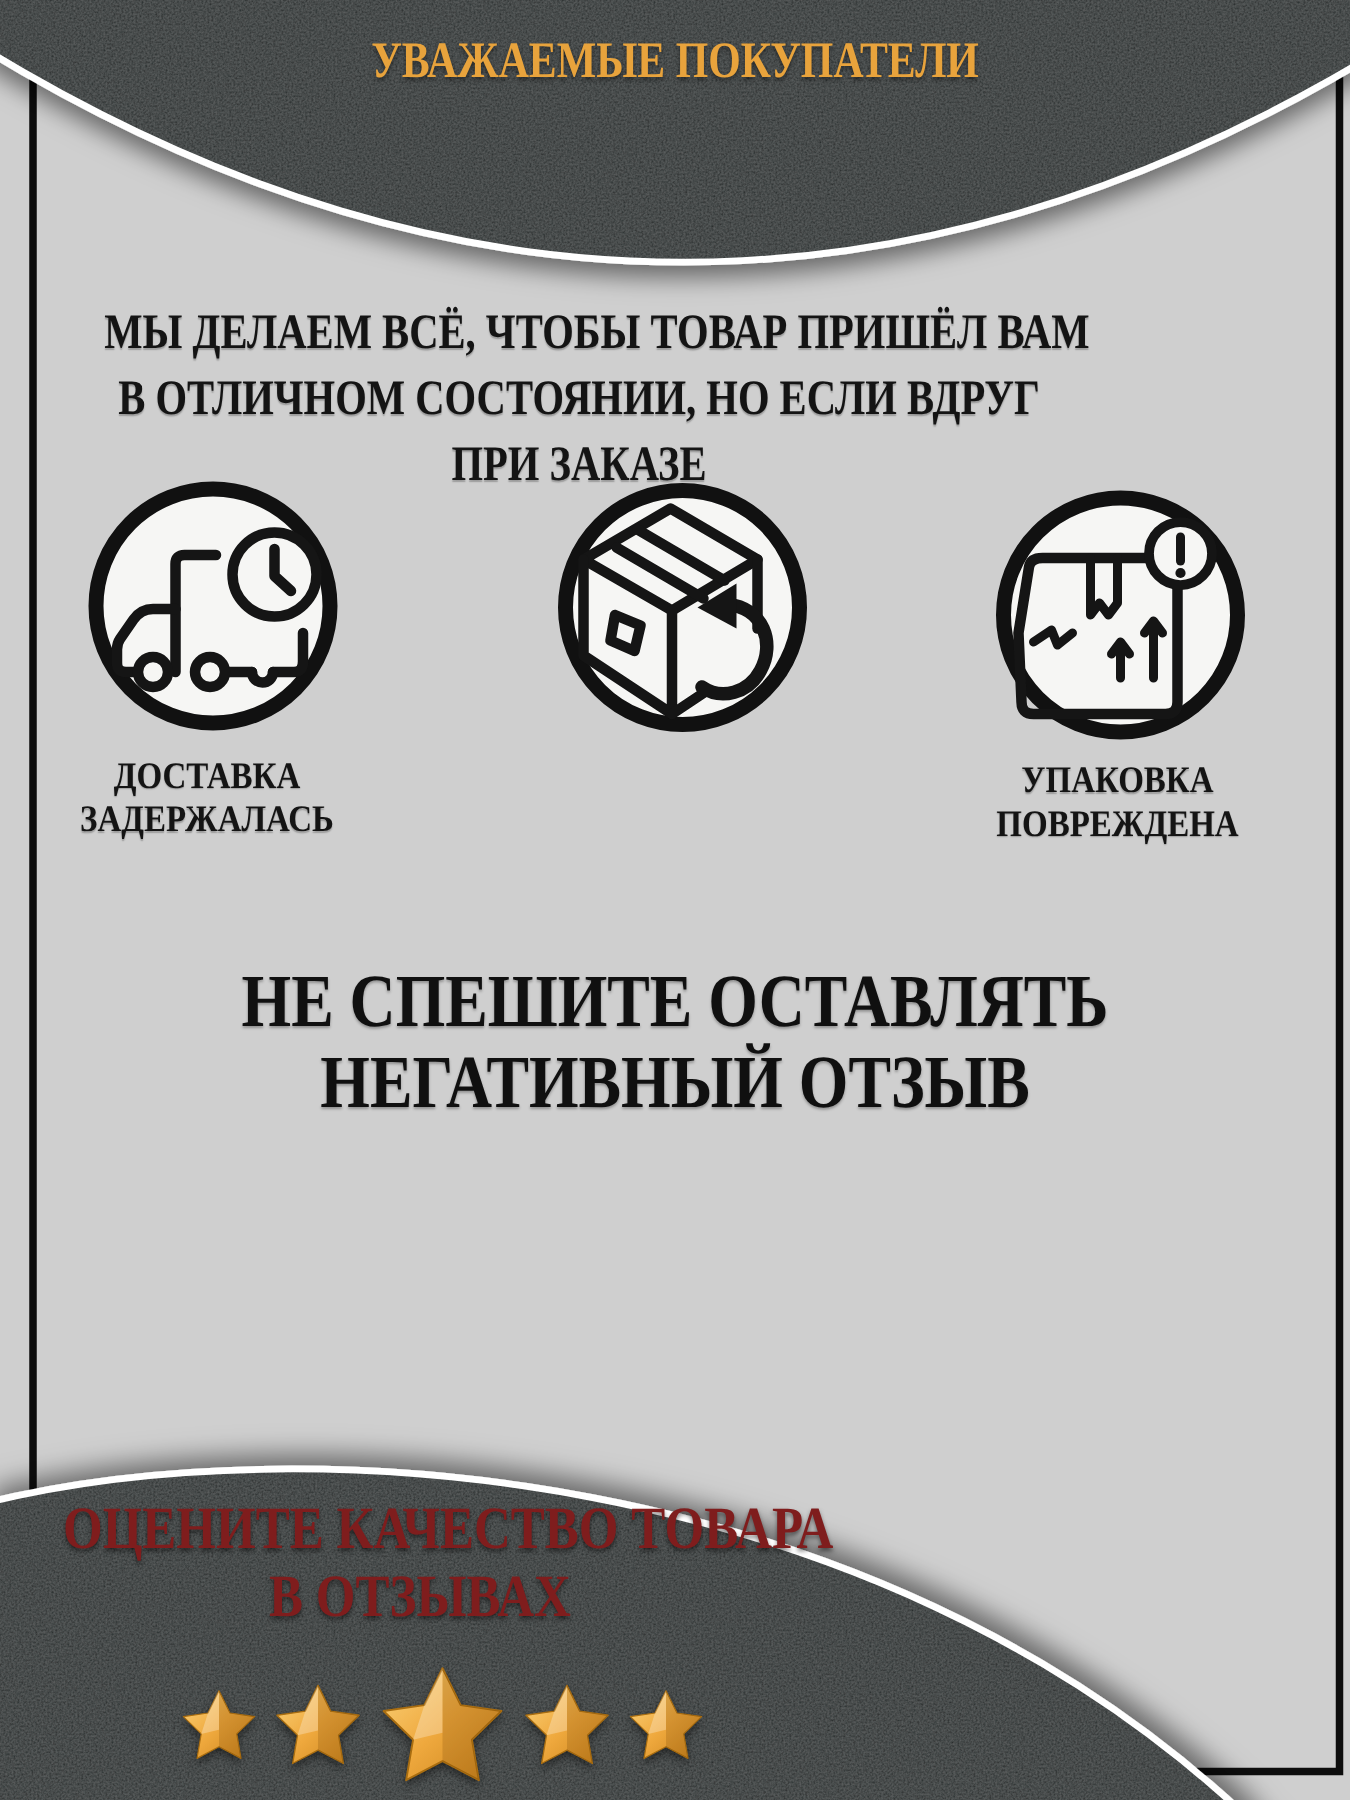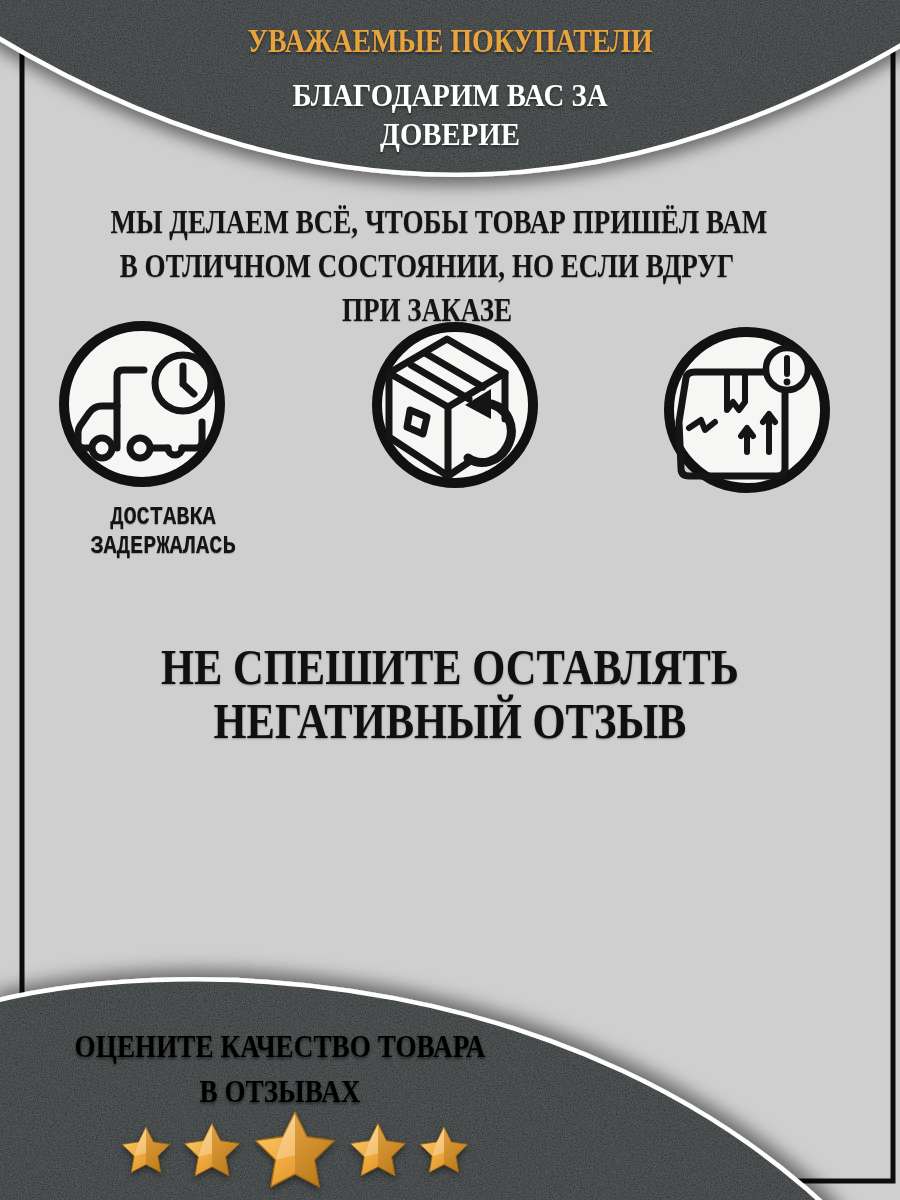--- a/index.html
+++ b/index.html
@@ -10,30 +10,30 @@
   .txt{font-weight:700;text-align:center;white-space:nowrap;}
   .sx82{transform:scaleX(.82);transform-origin:50% 50%;}
   .sx85{transform:scaleX(.85);transform-origin:50% 50%;}
   .sx88{transform:scaleX(.88);transform-origin:50% 50%;}
   .sx90{transform:scaleX(.90);transform-origin:50% 50%;}
   .gold-title{left:0;top:22px;width:900px;font-size:34px;color:#e8a33c;
               text-shadow:0 2px 3px rgba(0,0,0,.45);}
   .hdr-sub{left:0;top:76px;width:900px;font-size:32px;line-height:39px;color:#ffffff;
            text-shadow:0 2px 3px rgba(0,0,0,.45);}
   .intro{left:0;top:200px;width:772px;font-size:33px;line-height:44px;color:#141414;
-         text-shadow:0 1px 1px rgba(0,0,0,.25);padding-left:41px;}
+         text-shadow:0 1px 1px rgba(0,0,0,.25);}
   .warning{left:0;top:640px;width:900px;font-size:50px;line-height:54px;color:#101010;
            text-shadow:0 1px 2px rgba(0,0,0,.3);}
   .support{left:0;top:784px;width:900px;font-size:33px;line-height:43px;color:#141414;
            text-shadow:0 1px 1px rgba(0,0,0,.25);}
   .caption{font-size:25px;line-height:29px;color:#141414;text-shadow:0 1px 1px rgba(0,0,0,.25);}
-  .cap1{left:48px;top:503px;width:230px;font-family:Liberation Mono, monospace;}
+  .cap1{left:23px;top:503px;width:230px;}
   .cap2{left:330px;top:501px;width:250px;}
   .cap3{left:625px;top:506px;width:240px;}
-  .footer-txt{left:0;top:1024px;width:560px;font-size:32px;line-height:45px;color:#000000;
+  .footer-txt{left:0;top:996px;width:560px;font-size:40px;line-height:45px;color:#7f1d1d;
               text-shadow:0 2px 3px rgba(0,0,0,.5);}
   .issue-circle{width:172px;height:172px;}
   .ic1{left:56px;top:318px;} .ic2{left:369px;top:319px;} .ic3{left:661px;top:324px;}
   .stars-row{left:90px;top:1104px;width:410px;height:92px;display:flex;
              align-items:center;justify-content:center;gap:10px;}
   .star{display:block;filter:drop-shadow(0 3px 3px rgba(0,0,0,.45));}
   .s-sm{width:52px;height:52px;} .s-md{width:60px;height:60px;} .s-lg{width:86px;height:86px;}
   .hidden-defs{position:absolute;width:0;height:0;overflow:hidden;}
 </style>
 </head>
@@ -84,24 +84,20 @@
 
     <g filter="url(#dsup)">
       <path d="M -10 1002 C 200 950 580 975 830 1210 L 910 1290 L 910 1310 L -10 1310 Z" fill="#262b2c" filter="url(#speck)"></path>
       <path d="M -10 1002 C 200 950 580 975 830 1210" fill="none" stroke="#ffffff" stroke-width="4.5"></path>
     </g>
   </svg>
 
   <div class="layer txt gold-title">
     <div class="sx82">УВАЖАЕМЫЕ ПОКУПАТЕЛИ</div>
   </div>
-  <div class="layer txt hdr-sub">
-    <div class="sx90">БЛАГОДАРИМ ВАС ЗА</div>
-    <div class="sx90">ДОВЕРИЕ</div>
-  </div>
 
   <div class="layer txt intro">
     <div class="sx82">МЫ ДЕЛАЕМ ВСЁ, ЧТОБЫ ТОВАР ПРИШЁЛ ВАМ</div>
     <div class="sx82">В ОТЛИЧНОМ СОСТОЯНИИ, НО ЕСЛИ ВДРУГ</div>
     <div class="sx82">ПРИ ЗАКАЗЕ</div>
   </div>
 
   <div class="layer issue-circle ic1">
     <svg width="172" height="172" viewBox="0 0 172 172">
       <circle cx="86" cy="86" r="78" fill="#f6f6f4" stroke="#111111" stroke-width="10"></circle>
@@ -147,20 +143,24 @@
       <circle cx="126" cy="45" r="21" fill="#f6f6f4" stroke="#151515" stroke-width="6.5"></circle>
       <path d="M 126 34 V 50" fill="none" stroke="#151515" stroke-width="6" stroke-linecap="round"></path>
       <circle cx="126" cy="58" r="3.4" fill="#151515"></circle>
     </svg>
   </div>
 
   <div class="layer txt caption cap1">
     <div class="sx88">ДОСТАВКА</div>
     <div class="sx88">ЗАДЕРЖАЛАСЬ</div>
   </div>
+  <div class="layer txt caption cap3">
+    <div class="sx88">УПАКОВКА</div>
+    <div class="sx88">ПОВРЕЖДЕНА</div>
+  </div>
 
   <div class="layer txt warning">
     <div class="sx85">НЕ СПЕШИТЕ ОСТАВЛЯТЬ</div>
     <div class="sx85">НЕГАТИВНЫЙ ОТЗЫВ</div>
   </div>
 
 
   <div class="layer txt footer-txt">
     <div class="sx85">ОЦЕНИТЕ КАЧЕСТВО ТОВАРА</div>
     <div class="sx85">В ОТЗЫВАХ</div>

